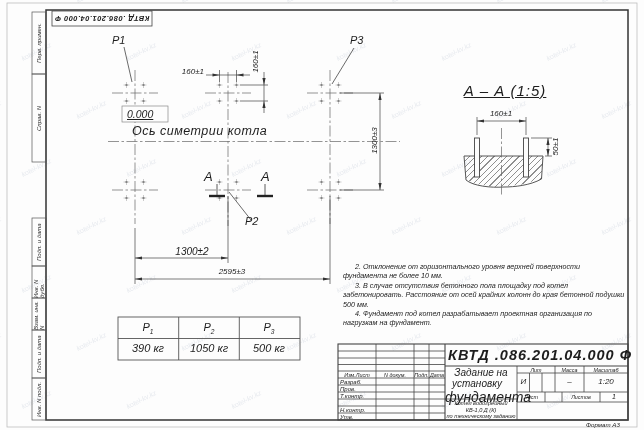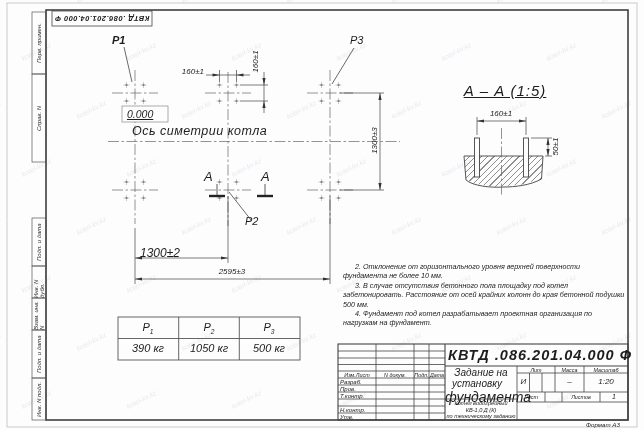--- a/index.html
+++ b/index.html
@@ -319,32 +319,32 @@
   <div class="stamp-top">КВТД .086.201.04.000 Ф</div>
 
   <div class="vlabel" style="top:12px;height:62px;">Перв. примен.</div>
   <div class="vlabel" style="top:74px;height:88px;">Справ. N</div>
   <div class="vlabel" style="top:218px;height:48px;">Подп. и дата</div>
   <div class="vlabel" style="top:266px;height:32px;">Инв. N дубл.</div>
   <div class="vlabel" style="top:298px;height:32px;">Взам. инв. N</div>
   <div class="vlabel" style="top:330px;height:48px;">Подп. и дата</div>
   <div class="vlabel" style="top:378px;height:42px;">Инв. N подл.</div>
 
-  <div class="txt" style="left:112px;top:34px;font-size:11px;font-weight:bold;">P1</div>
+  <div class="txt" style="left:112px;top:34px;font-size:11px;">P1</div>
   <div class="txt" style="left:350px;top:34px;font-size:11px;">P3</div>
   <div class="txt" style="left:245px;top:215px;font-size:11px;">P2</div>
   <div class="txt" style="left:127px;top:108px;font-size:10.5px;text-decoration:underline;">0.000</div>
   <div class="txt" style="left:132px;top:124px;font-size:12.5px;letter-spacing:0.5px;">Ось симетрии котла</div>
   <div class="txt" style="left:204px;top:169px;font-size:13px;">A</div>
   <div class="txt" style="left:261px;top:169px;font-size:13px;">A</div>
 
   <div class="txt" style="left:170px;top:67px;width:34px;text-align:right;font-size:8px;">160±1</div>
   <div class="txt rot90 ctr" style="left:237px;top:57px;width:36px;font-size:8px;">160±1</div>
   <div class="txt rot90 ctr" style="left:349px;top:136px;width:50px;font-size:8px;">1300±3</div>
-  <div class="txt ctr" style="left:132px;top:246px;width:56px;font-size:12px;font-style:italic;">1300±2</div>
+  <div class="txt ctr" style="left:164px;top:246px;width:56px;font-size:10px;font-style:italic;">1300±2</div>
   <div class="txt ctr" style="left:204px;top:267px;width:56px;font-size:8px;">2595±3</div>
 
   <div class="txt ctr" style="left:455px;top:82px;width:100px;font-size:15px;letter-spacing:1px;text-decoration:underline;">А – А (1:5)</div>
   <div class="txt ctr" style="left:481px;top:109px;width:40px;font-size:8px;">160±1</div>
   <div class="txt rot90 ctr" style="left:537px;top:142px;width:36px;font-size:8px;">50±1</div>
 
   <div class="txt ctr" style="left:118px;top:321px;width:60px;font-size:11px;"><span>P</span><sub>1</sub></div>
   <div class="txt ctr" style="left:179px;top:321px;width:60px;font-size:11px;"><span>P</span><sub>2</sub></div>
   <div class="txt ctr" style="left:239px;top:321px;width:60px;font-size:11px;"><span>P</span><sub>3</sub></div>
   <div class="txt ctr" style="left:118px;top:342px;width:60px;font-size:11px;">390 кг</div>

